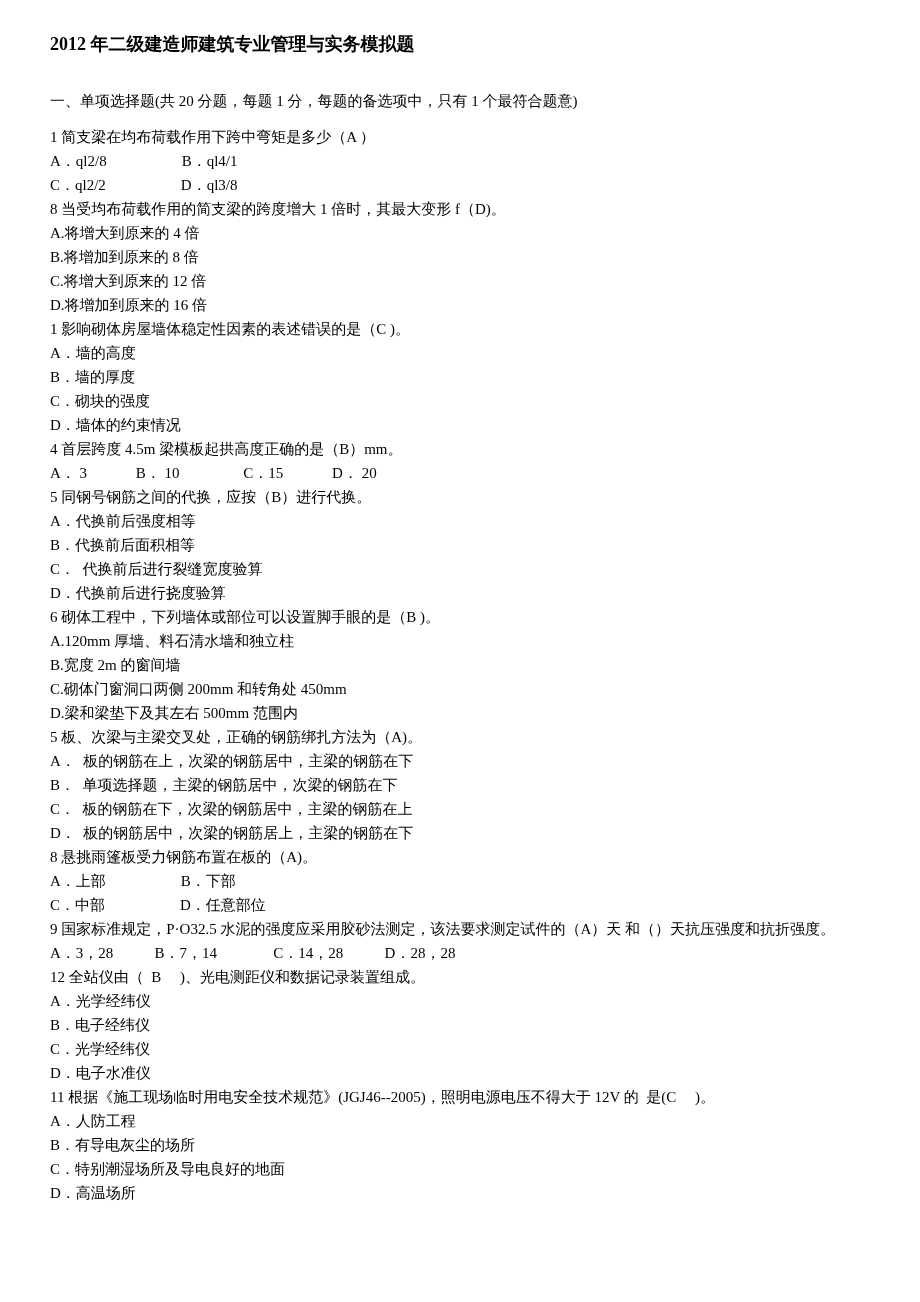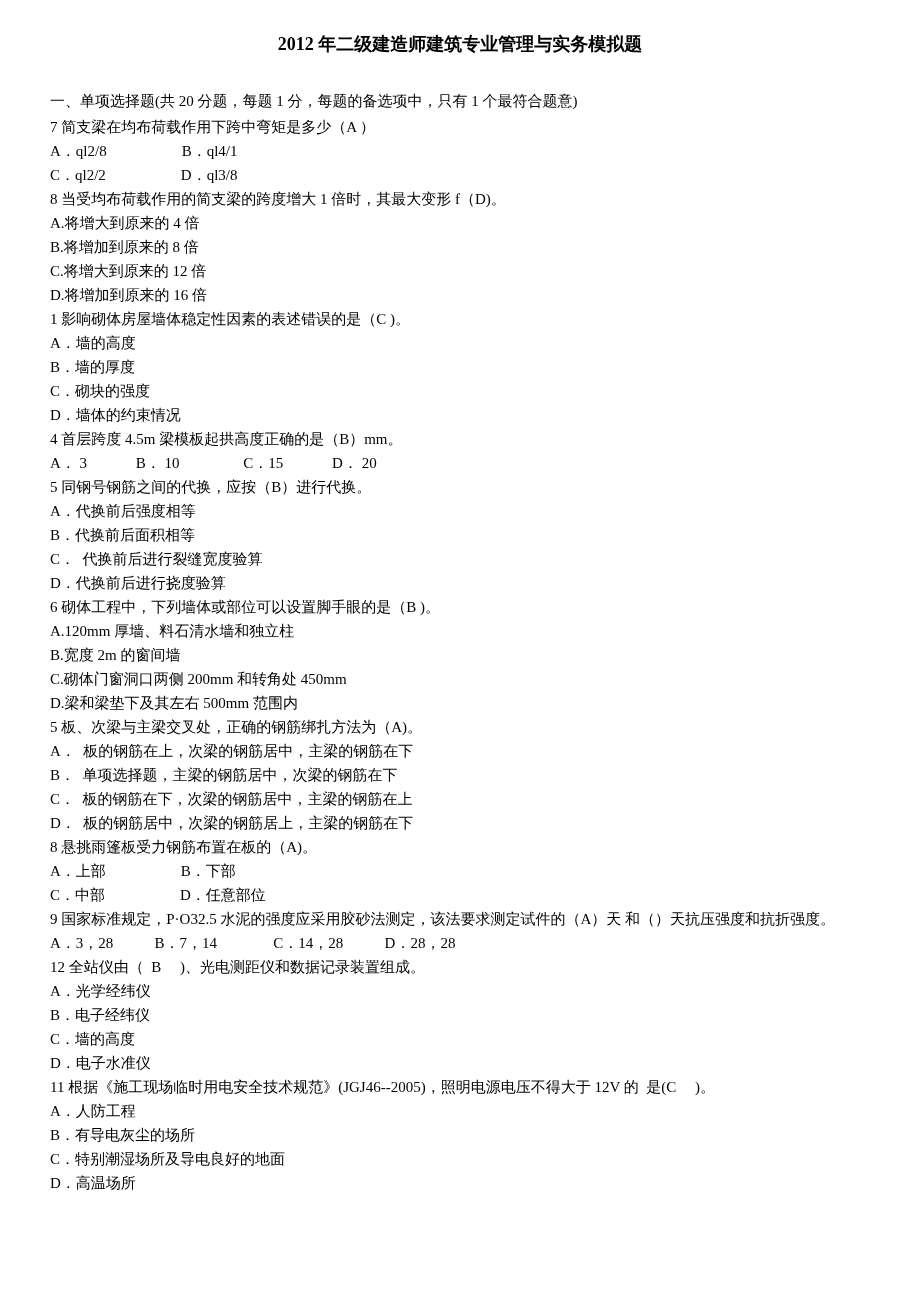--- a/index.html
+++ b/index.html
@@ -8,39 +8,38 @@
       line-height: 1.6;
       color: #000;
       background: #fff;
       margin: 0;
       padding: 30px 50px;
       width: 820px;
     }
     h1 {
       font-size: 18px;
       font-weight: bold;
-      text-align: center;
       margin: 0 0 30px 0;
     }
     .line {
       margin: 0;
       white-space: pre-wrap;
     }
     .section-intro {
-      margin-bottom: 2px;
+      margin-bottom: 12px;
     }
   </style>
 </head>
 <body>
 
 <h1>2012 年二级建造师建筑专业管理与实务模拟题</h1>
 
 <p class="line section-intro">一、单项选择题(共 20 分题，每题 1 分，每题的备选项中，只有 1 个最符合题意)</p>
 
-<p class="line">7 简支梁在均布荷载作用下跨中弯矩是多少（A ）</p>
+<p class="line">1 简支梁在均布荷载作用下跨中弯矩是多少（A ）</p>
 <p class="line">A．ql2/8                    B．ql4/1</p>
 <p class="line">C．ql2/2                    D．ql3/8</p>
 
 <p class="line">8 当受均布荷载作用的简支梁的跨度增大 1 倍时，其最大变形 f（D)。</p>
 <p class="line">A.将增大到原来的 4 倍</p>
 <p class="line">B.将增加到原来的 8 倍</p>
 <p class="line">C.将增大到原来的 12 倍</p>
 <p class="line">D.将增加到原来的 16 倍</p>
 
 <p class="line">1 影响砌体房屋墙体稳定性因素的表述错误的是（C )。</p>
@@ -73,20 +72,20 @@
 <p class="line">8 悬挑雨篷板受力钢筋布置在板的（A)。</p>
 <p class="line">A．上部                    B．下部</p>
 <p class="line">C．中部                    D．任意部位</p>
 
 <p class="line">9 国家标准规定，P·O32.5 水泥的强度应采用胶砂法测定，该法要求测定试件的（A）天 和（）天抗压强度和抗折强度。</p>
 <p class="line">A．3，28           B．7，14               C．14，28           D．28，28</p>
 
 <p class="line">12 全站仪由（  B     )、光电测距仪和数据记录装置组成。</p>
 <p class="line">A．光学经纬仪</p>
 <p class="line">B．电子经纬仪</p>
-<p class="line">C．墙的高度</p>
+<p class="line">C．光学经纬仪</p>
 <p class="line">D．电子水准仪</p>
 
 <p class="line">11 根据《施工现场临时用电安全技术规范》(JGJ46--2005)，照明电源电压不得大于 12V 的  是(C     )。</p>
 <p class="line">A．人防工程</p>
 <p class="line">B．有导电灰尘的场所</p>
 <p class="line">C．特别潮湿场所及导电良好的地面</p>
 <p class="line">D．高温场所</p>
 
 </body></html>

